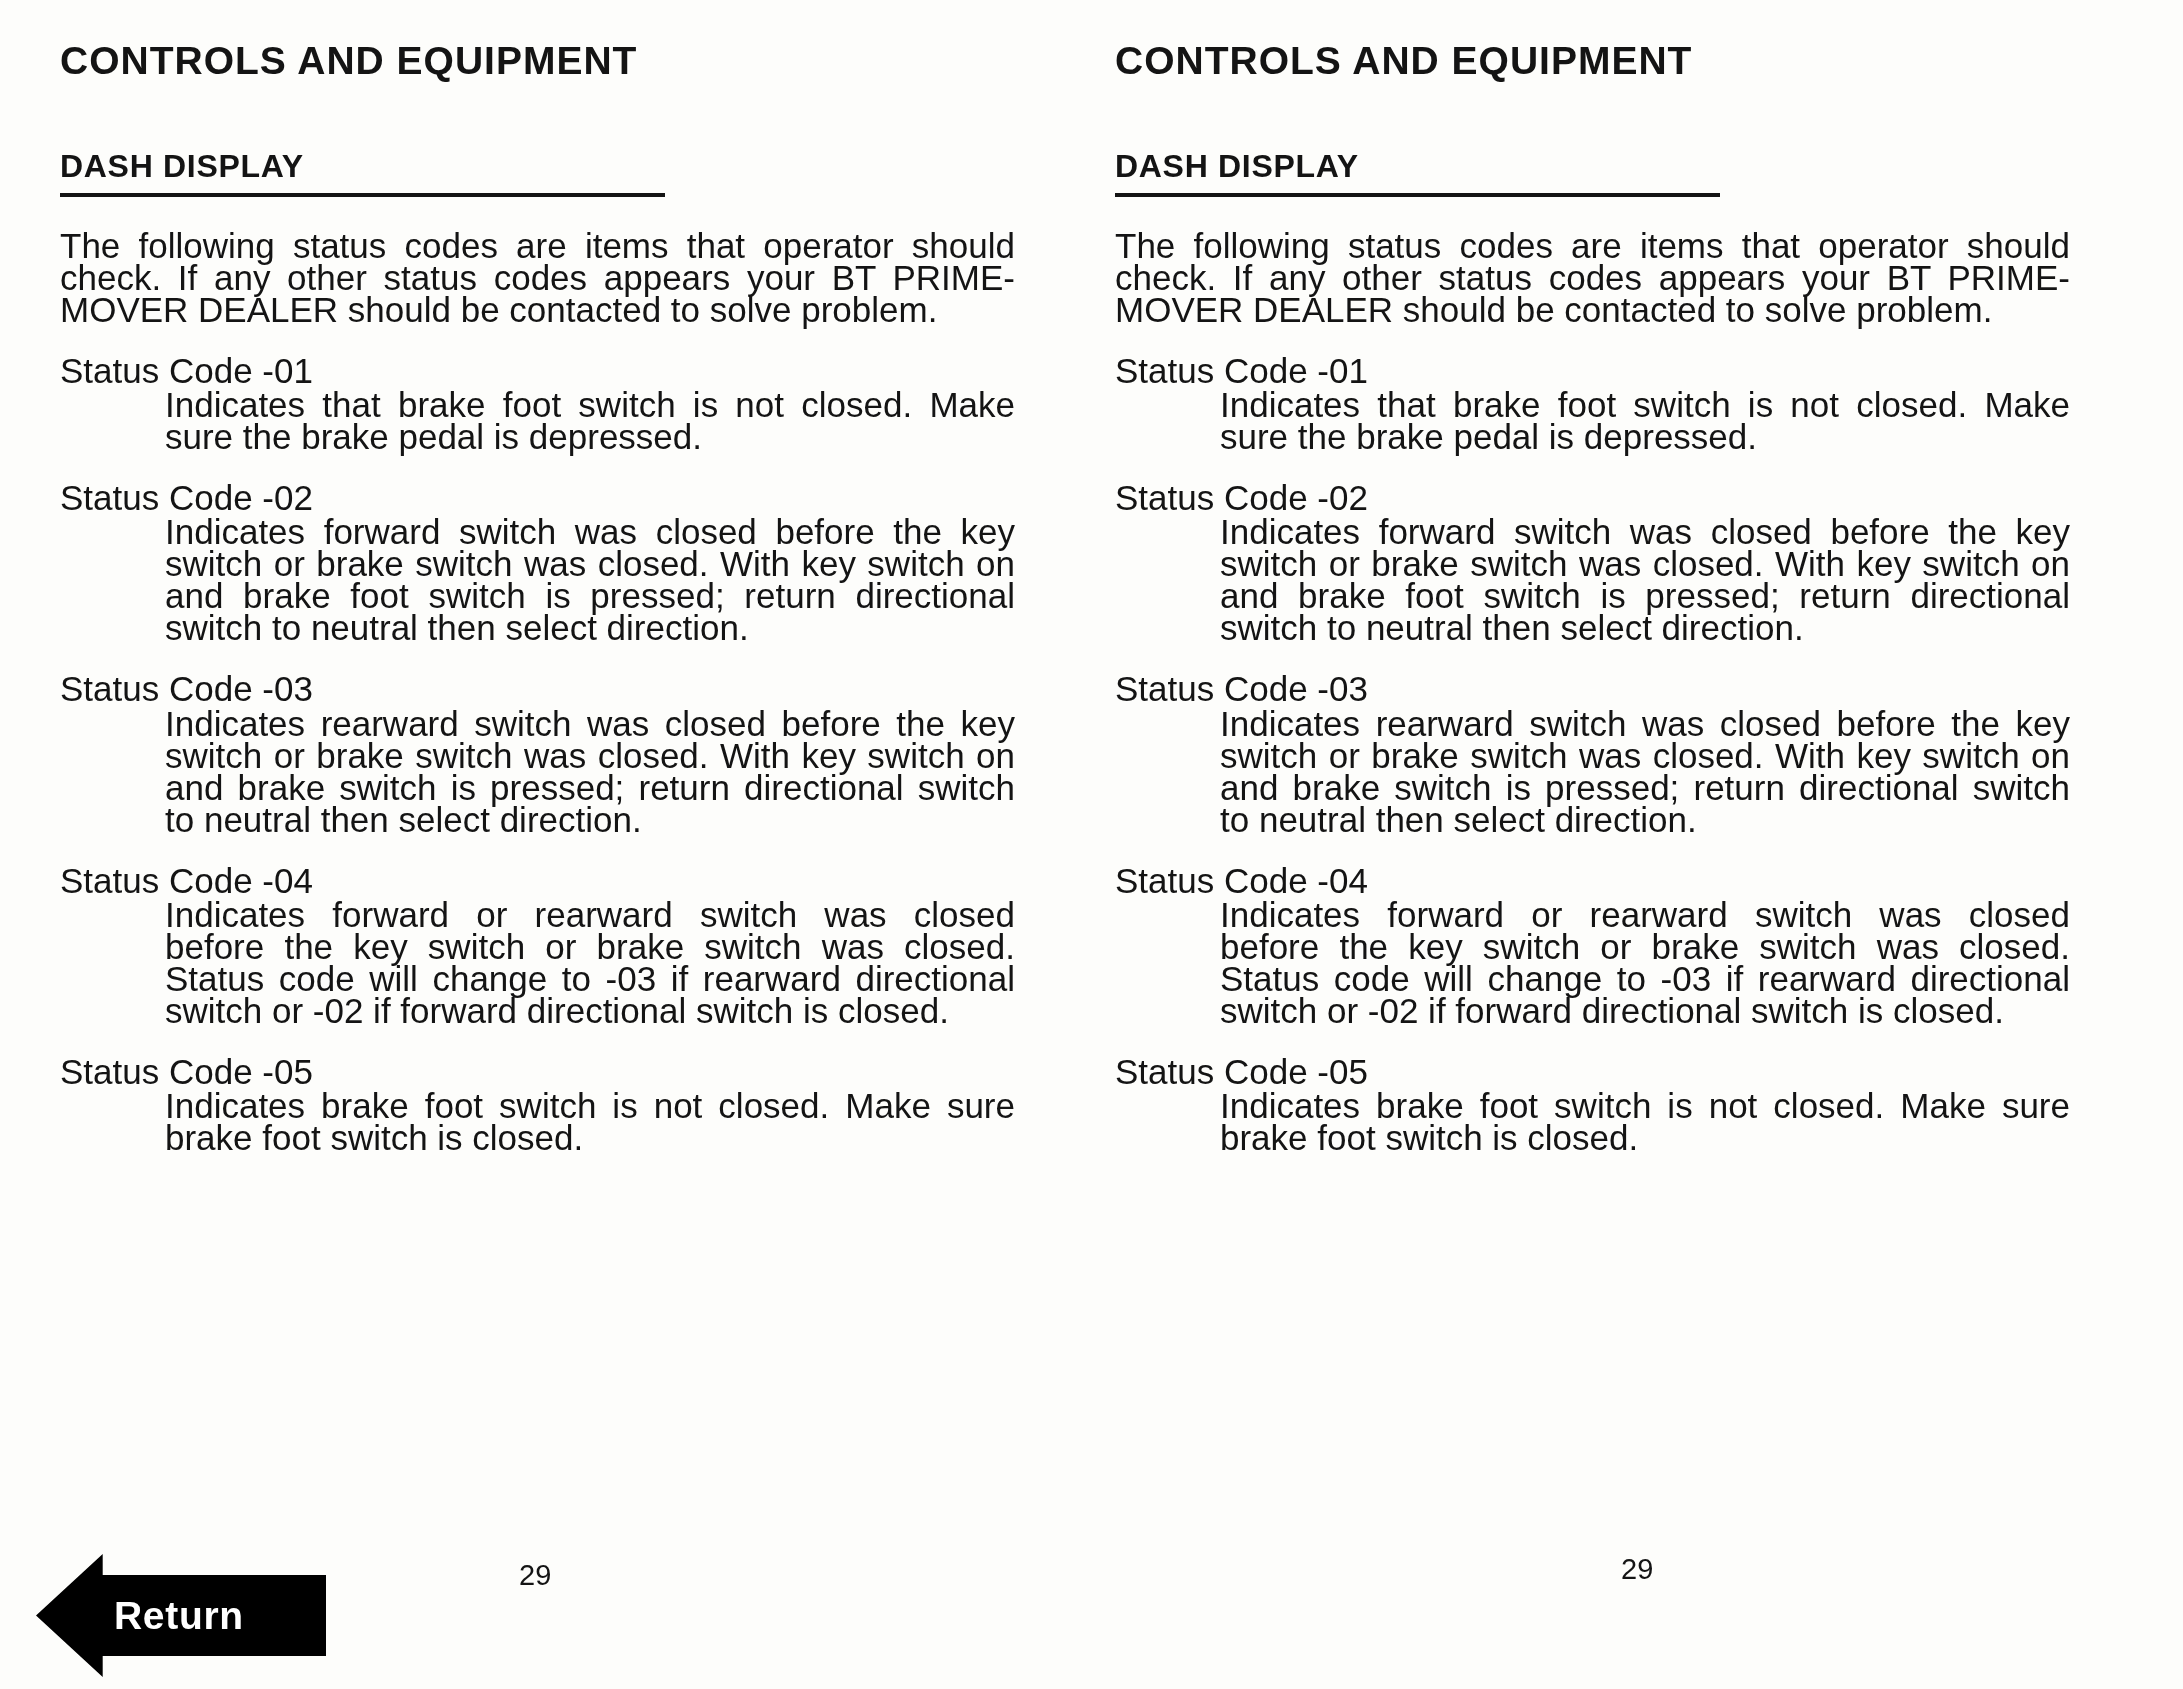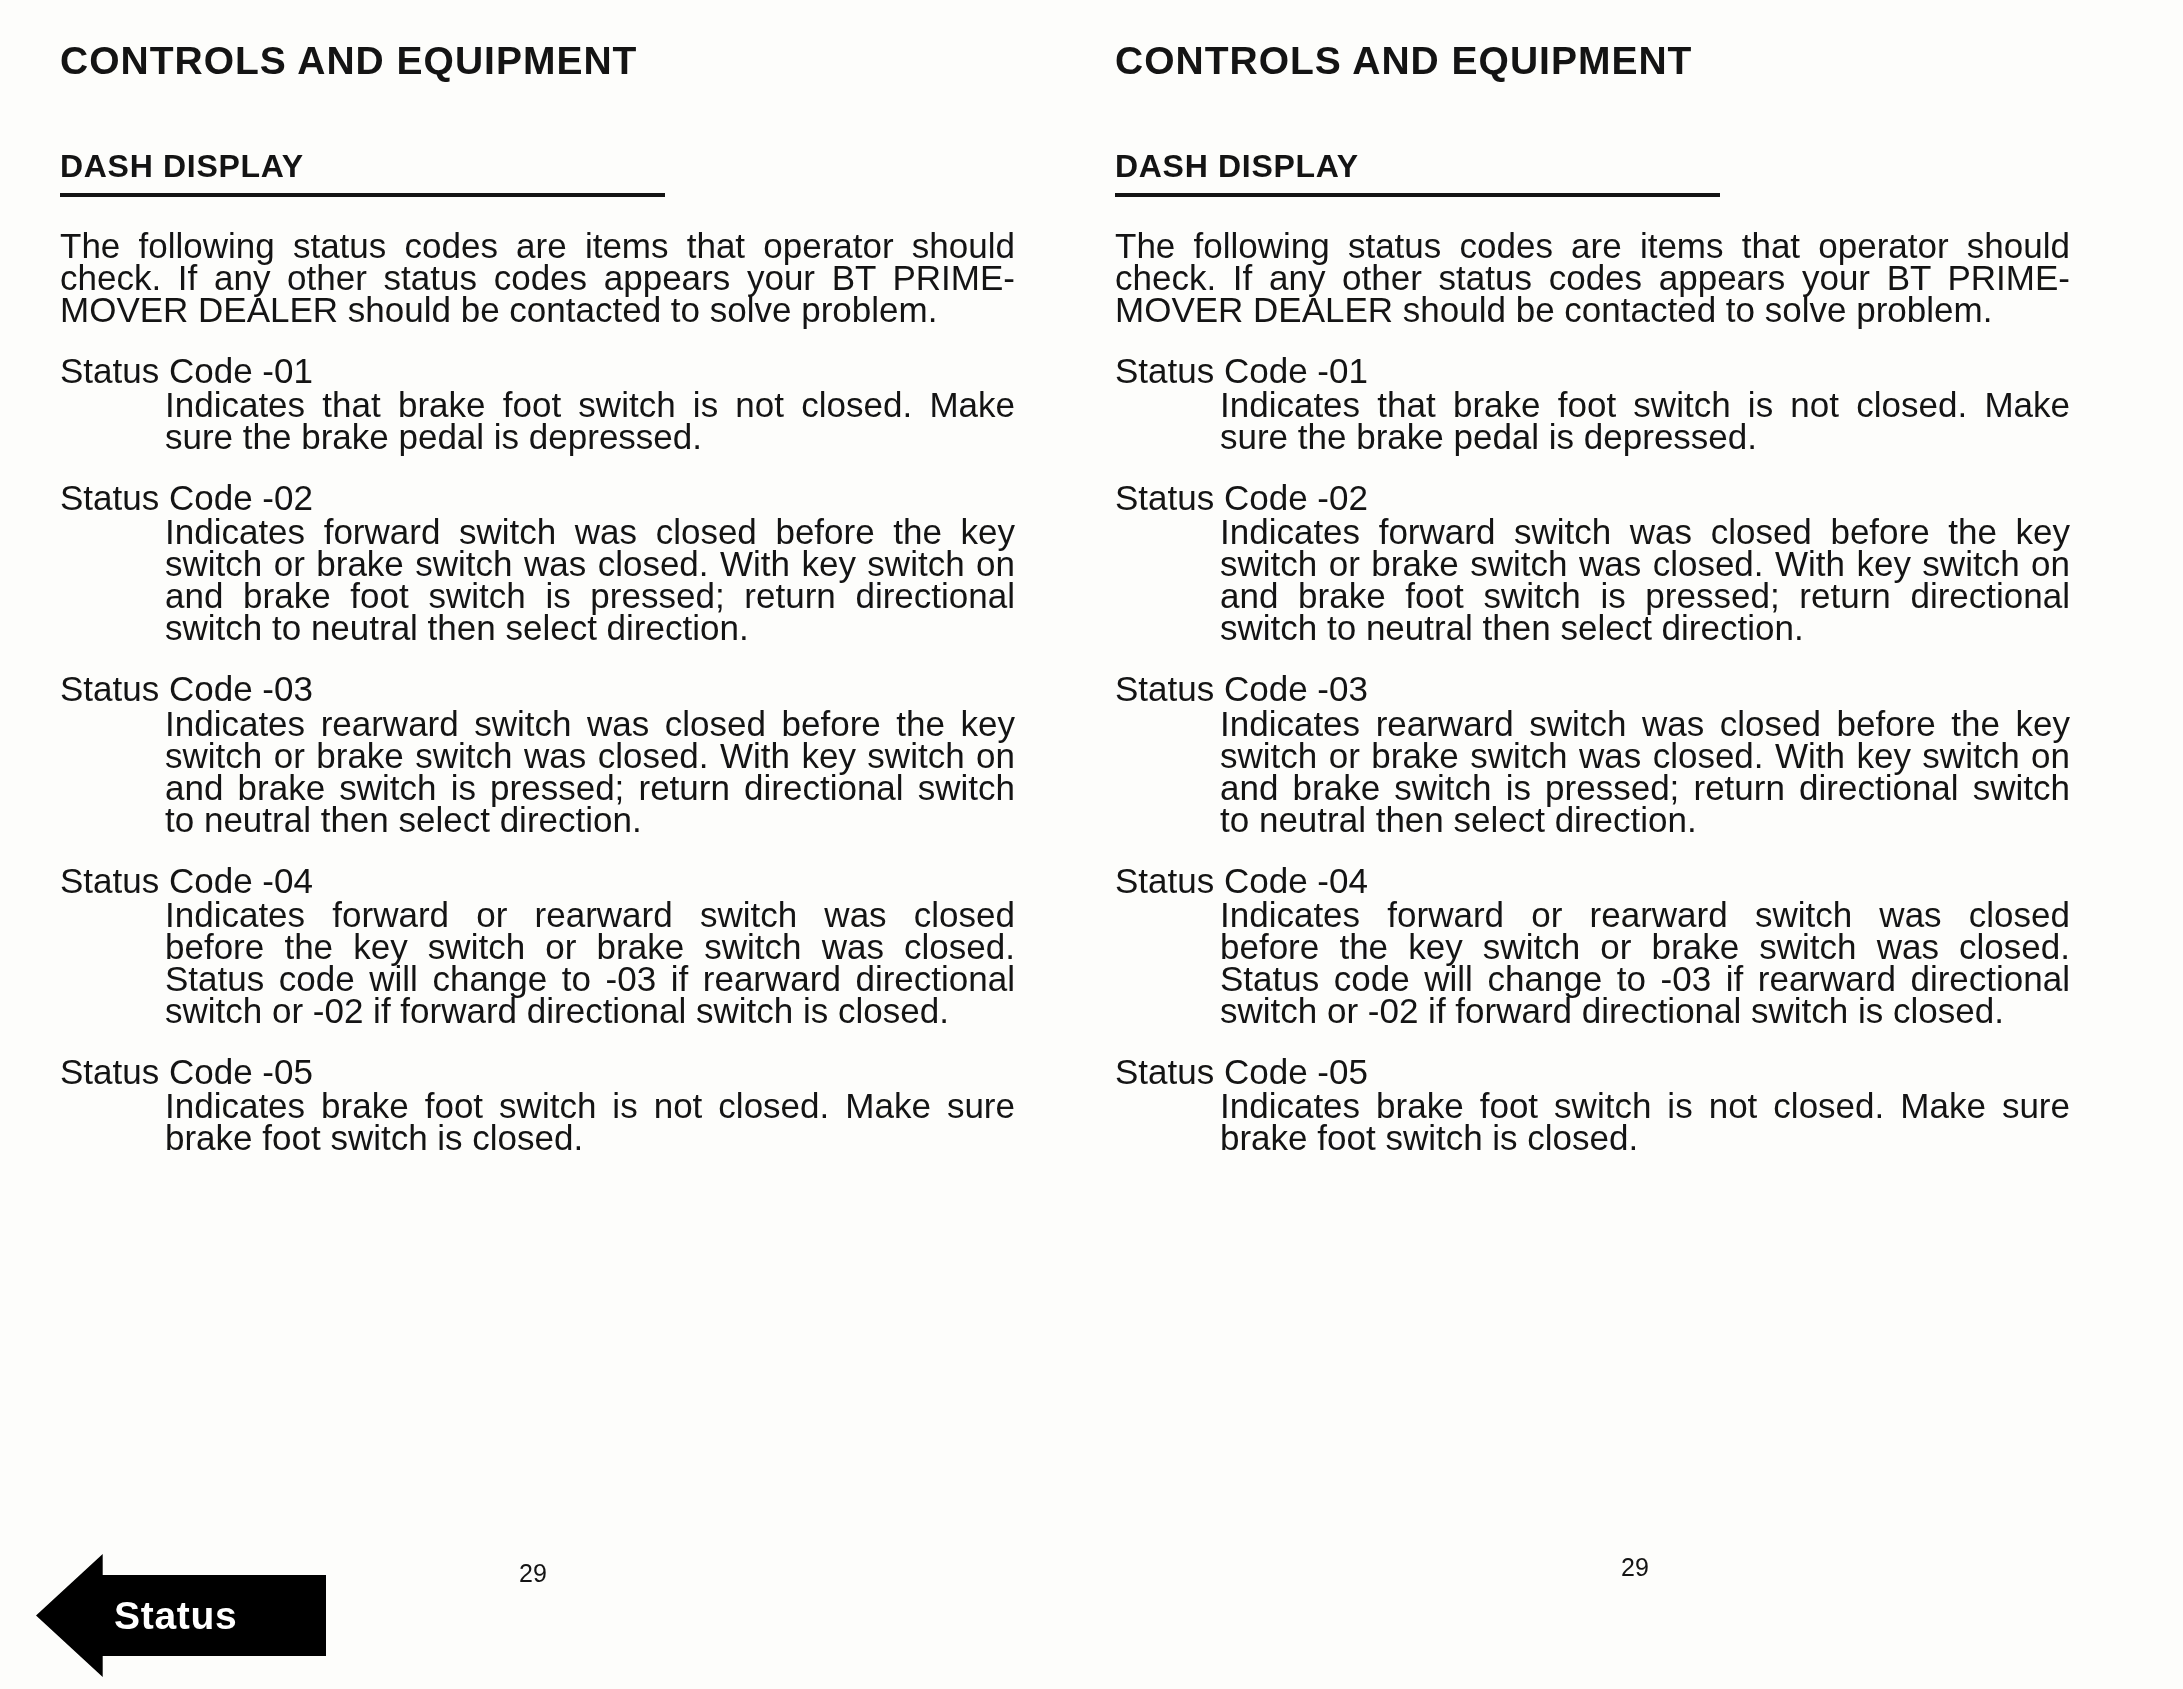--- a/index.html
+++ b/index.html
@@ -40,21 +40,21 @@
     font-size: 35px;
     line-height: 32px;
     margin: 0;
   }
   .intro, .status-body { text-align: justify; }
   .status-block { margin-top: 29px; }
   .status-label { margin-bottom: 2.1px; }
   .status-body { padding-left: 105px; }
   .page-number {
     position: absolute;
-    font-size: 25px;
+    font-size: 29px;
     color: #141414;
   }
   .page-number.left  { left: 519px;  top: 1559px; }
   .page-number.right { left: 1621px; top: 1553px; }
   .return-button {
     position: absolute;
     left: 36px;
     top: 1554px;
     width: 290px;
     height: 123px;
@@ -132,15 +132,15 @@
       <p class="status-body">Indicates brake foot switch is not closed.  Make sure brake foot switch is closed.</p>
     </div>
   </div>
 
 </div>
 
 <span class="page-number left">29</span>
 <span class="page-number right">29</span>
 
 <div class="return-button">
-  <span class="return-label">Status</span>
+  <span class="return-label">Return</span>
 </div>
 
 
 </body></html>

